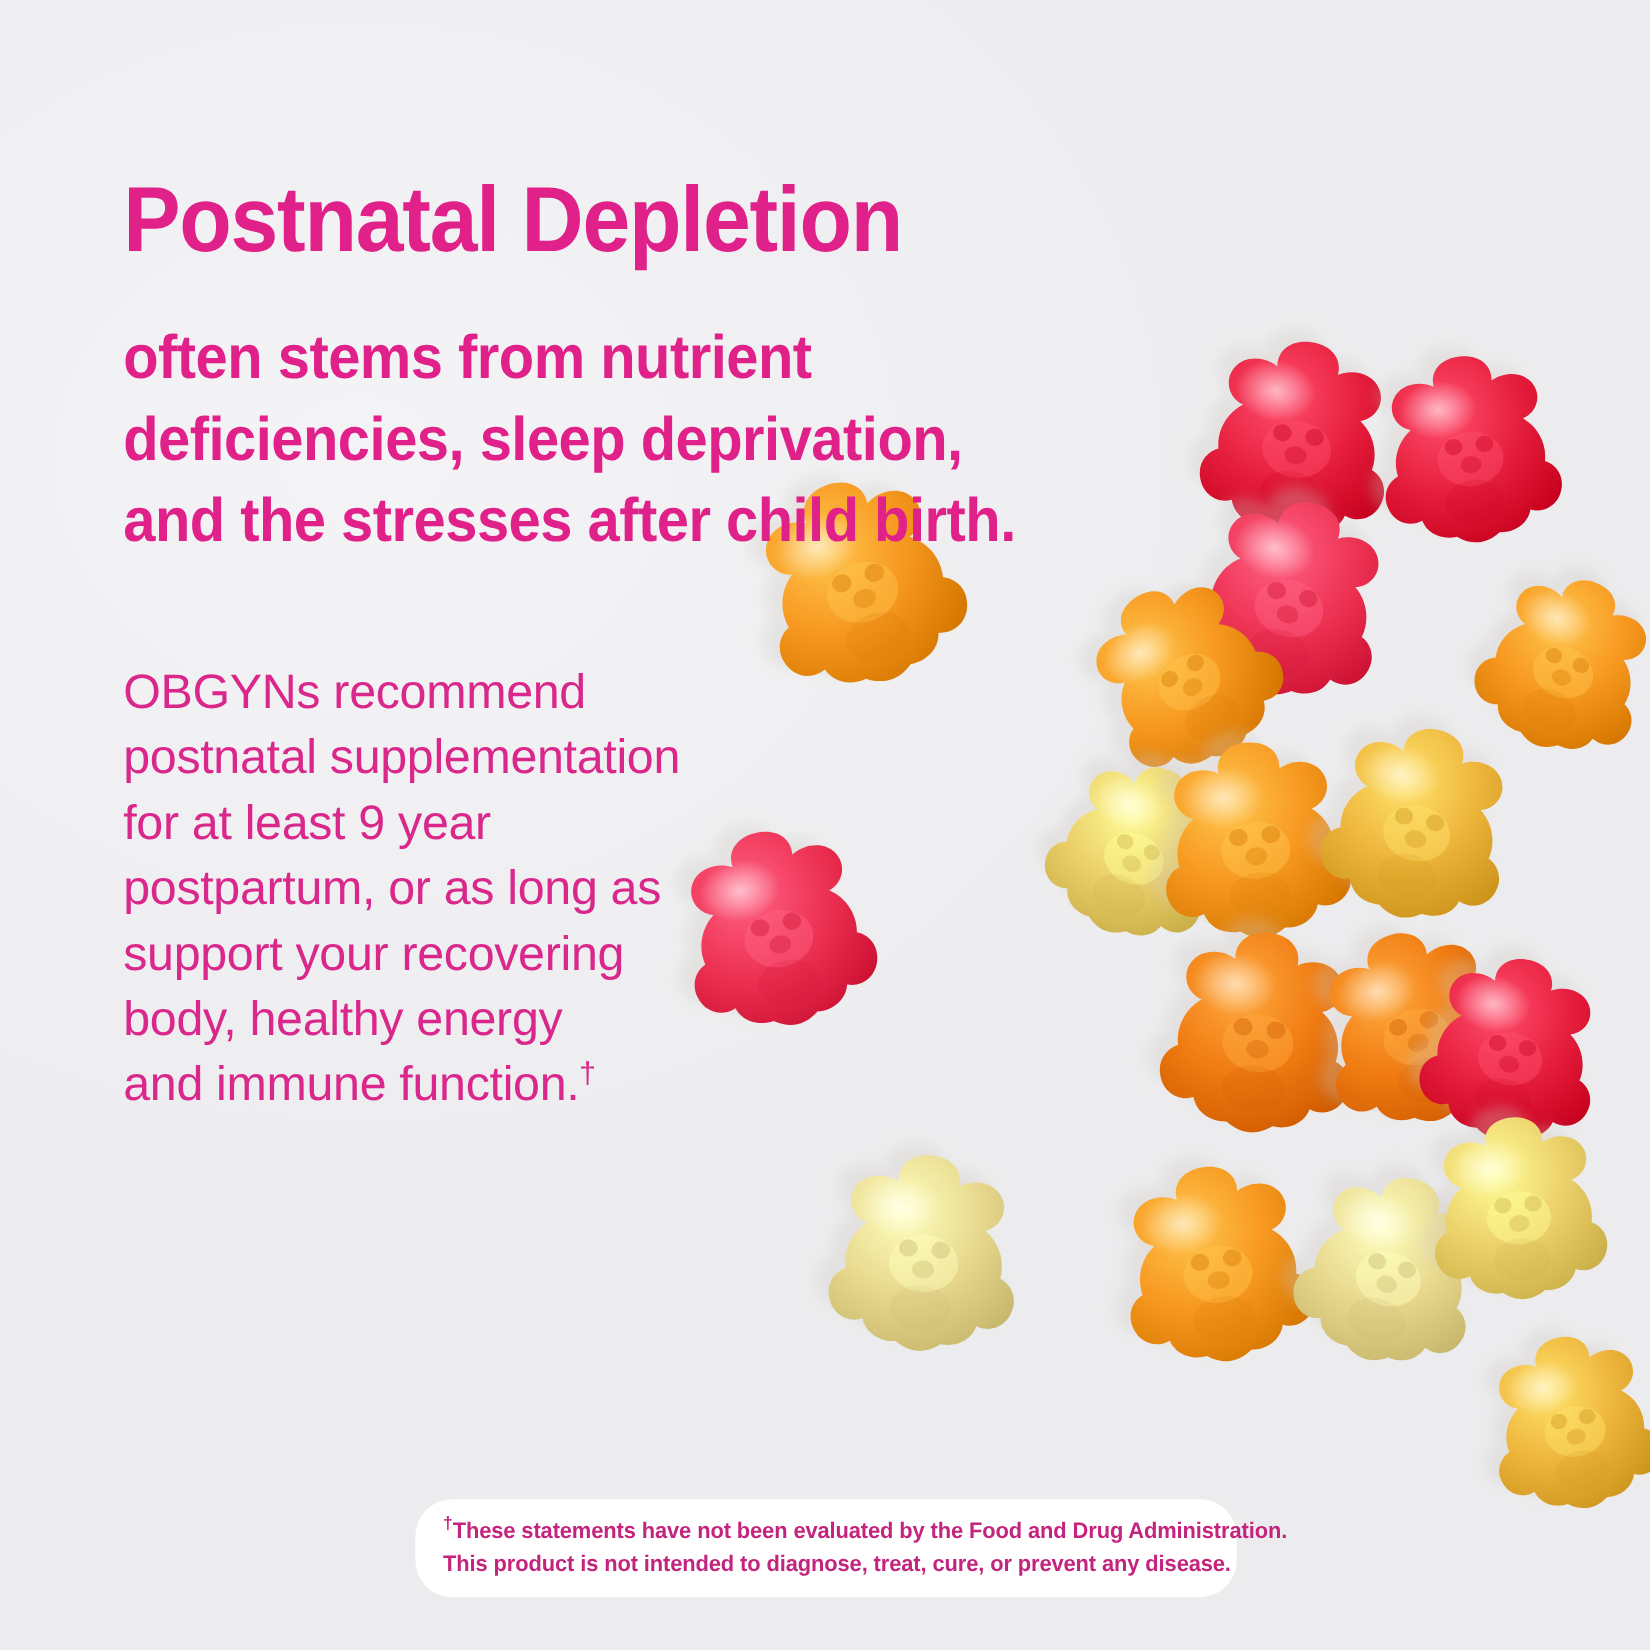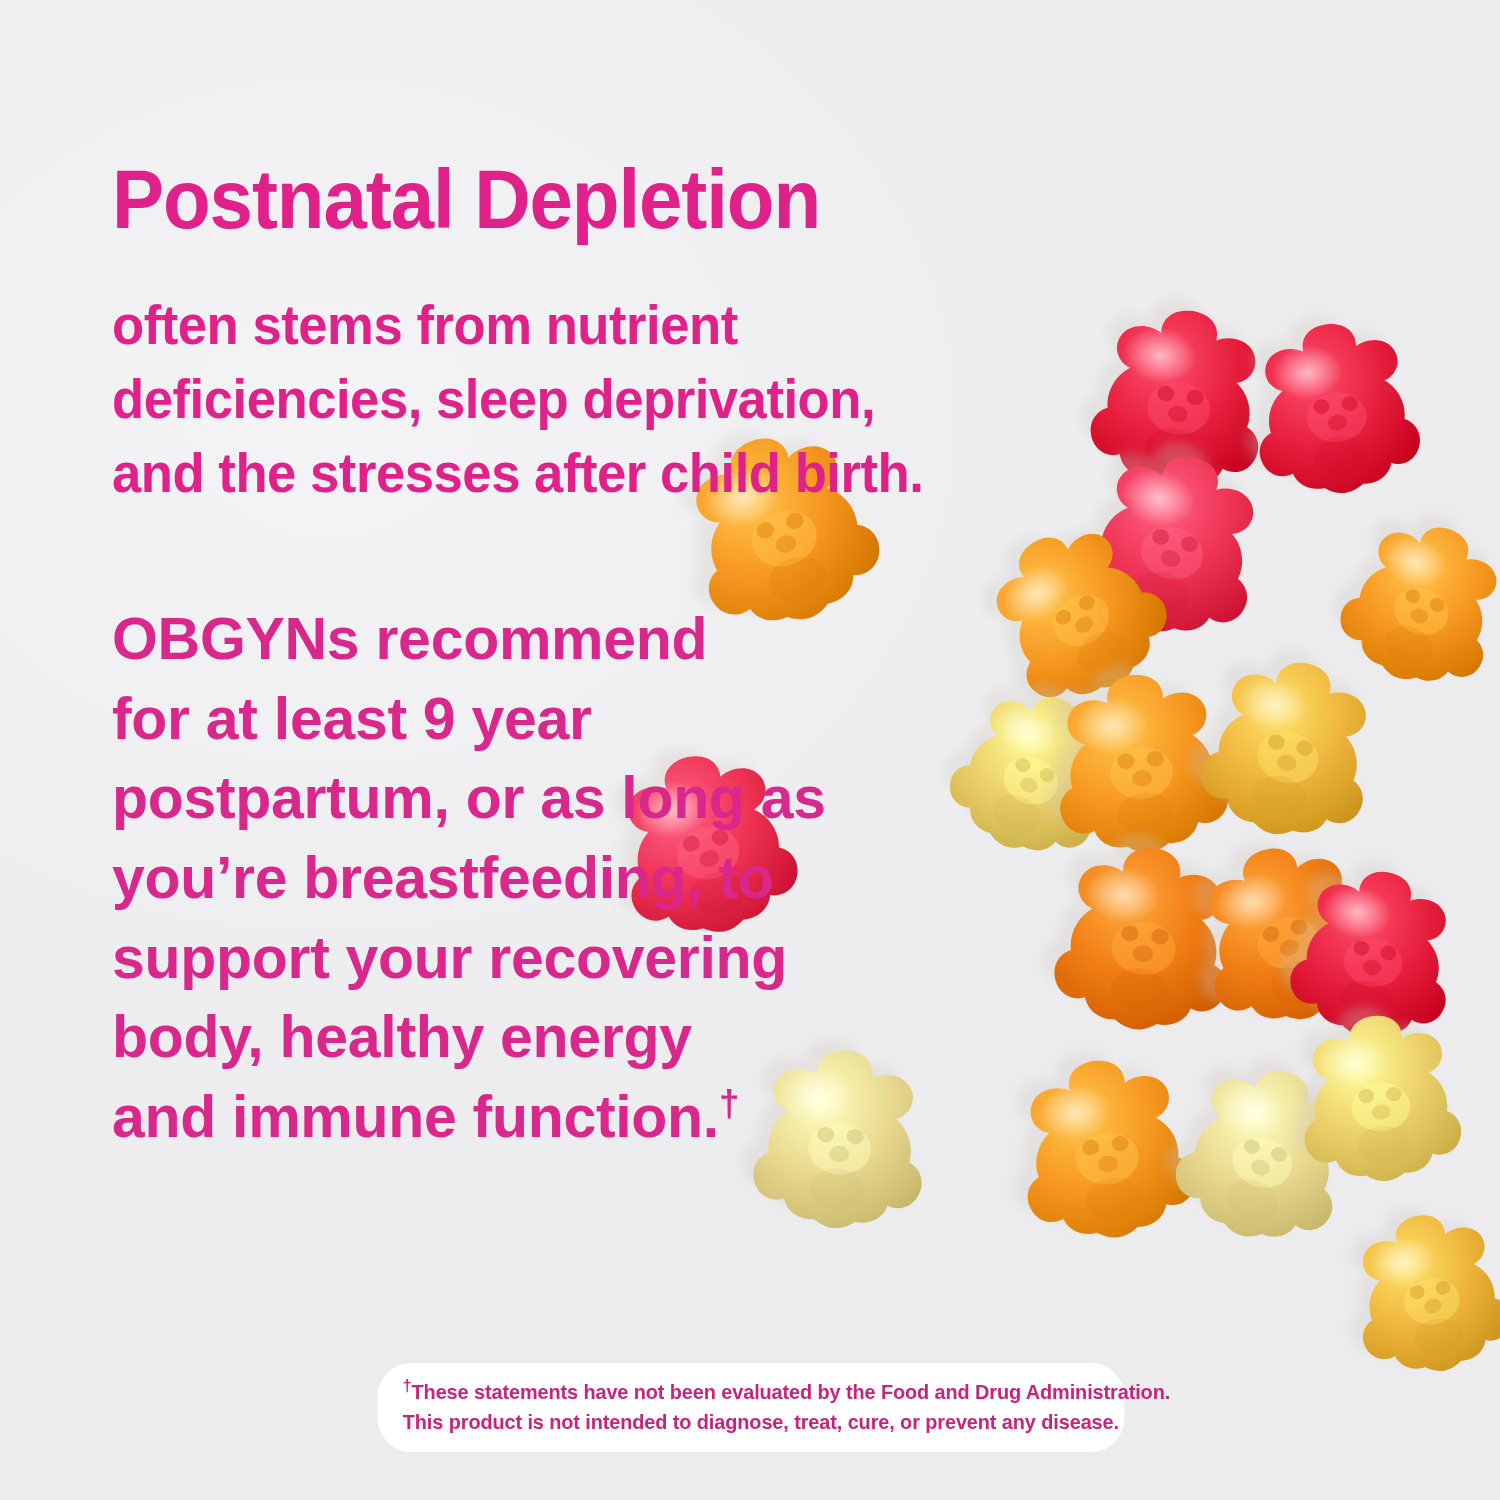--- a/index.html
+++ b/index.html
@@ -73,22 +73,22 @@
   }
   .subhead .line { display: block; white-space: nowrap; }
 
   .bodycopy {
     position: absolute;
     left: 112px;
     top: 600px;
     width: 620px;
     color: #d9278c;
     font-family: "Liberation Sans", sans-serif;
-    font-weight: 700;
-    font-size: 59px;
+    font-weight: 400;
+    font-size: 44px;
     line-height: 1.35;
     letter-spacing: -0.3px;
   }
   .bodycopy .line { display: block; white-space: nowrap; }
   .bodycopy .dagger {
     font-size: 0.62em;
     vertical-align: super;
     line-height: 0;
   }
 
@@ -636,23 +636,23 @@
     <div class="headline">Postnatal Depletion</div>
 
     <div class="subhead">
       <span class="line">often stems from nutrient</span>
       <span class="line">deficiencies, sleep deprivation,</span>
       <span class="line">and the stresses after child birth.</span>
     </div>
 
     <div class="bodycopy">
       <span class="line">OBGYNs recommend</span>
+      <span class="line">postnatal supplementation</span>
       <span class="line">for at least 9 year</span>
       <span class="line">postpartum, or as long as</span>
-      <span class="line">you’re breastfeeding, to</span>
       <span class="line">support your recovering</span>
       <span class="line">body, healthy energy</span>
       <span class="line"><span>and immune function.</span><span class="dagger">†</span></span>
     </div>
 
     <div class="disclaimer">
       <span class="line"><span class="dagger">†</span><span>These statements have not been evaluated by the Food and Drug Administration.</span></span>
       <span class="line">This product is not intended to diagnose, treat, cure, or prevent any disease.</span>
     </div>
 

